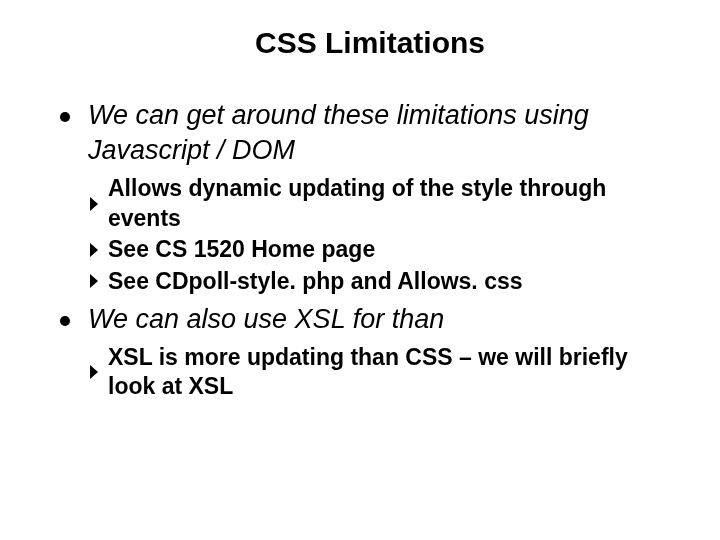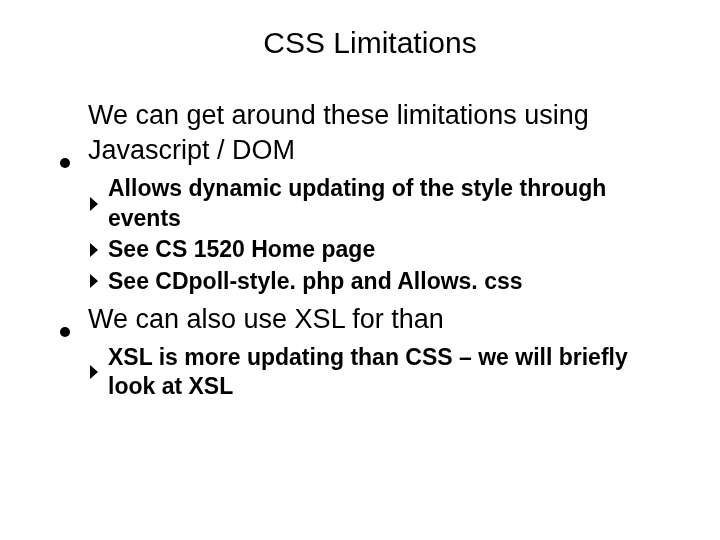--- a/index.html
+++ b/index.html
@@ -1,19 +1,19 @@
 <!DOCTYPE html>
 <html><head>
 <meta charset="utf-8">
 <style>
   * { margin: 0; padding: 0; box-sizing: border-box; }
   html, body { width: 720px; height: 540px; background: #fff; font-family: "Comic Sans MS", "Comic Sans", cursive, sans-serif; color: #000; }
   .slide { width: 720px; height: 540px; position: relative; padding: 20px 40px 20px 60px; }
-  .title { text-align: center; font-size: 30px; font-weight: normal; margin-top: 6px; margin-bottom: 38px; }
-  .b1 { display: flex; align-items: flex-end; margin-bottom: 6px; }
+  .title { text-align: center; font-size: 30px; font-weight: bold; margin-top: 6px; margin-bottom: 38px; }
+  .b1 { display: flex; align-items: flex-start; margin-bottom: 6px; font-style: italic; }
   .b1 .dot { width: 10px; height: 10px; background: #000; border-radius: 50%; flex: 0 0 auto; margin-top: 14px; margin-right: 18px; }
   .b1 .txt { font-size: 27px; line-height: 1.3; }
   .b2 { display: flex; align-items: center; margin-left: 28px; margin-bottom: 2px; }
   .b2 .arrow { flex: 0 0 auto; margin-top: 4px; margin-right: 6px; }
   .b2 .txt { font-size: 23px; font-weight: bold; line-height: 1.28; }
 </style>
 </head>
 <body>
 
 <div class="slide">

